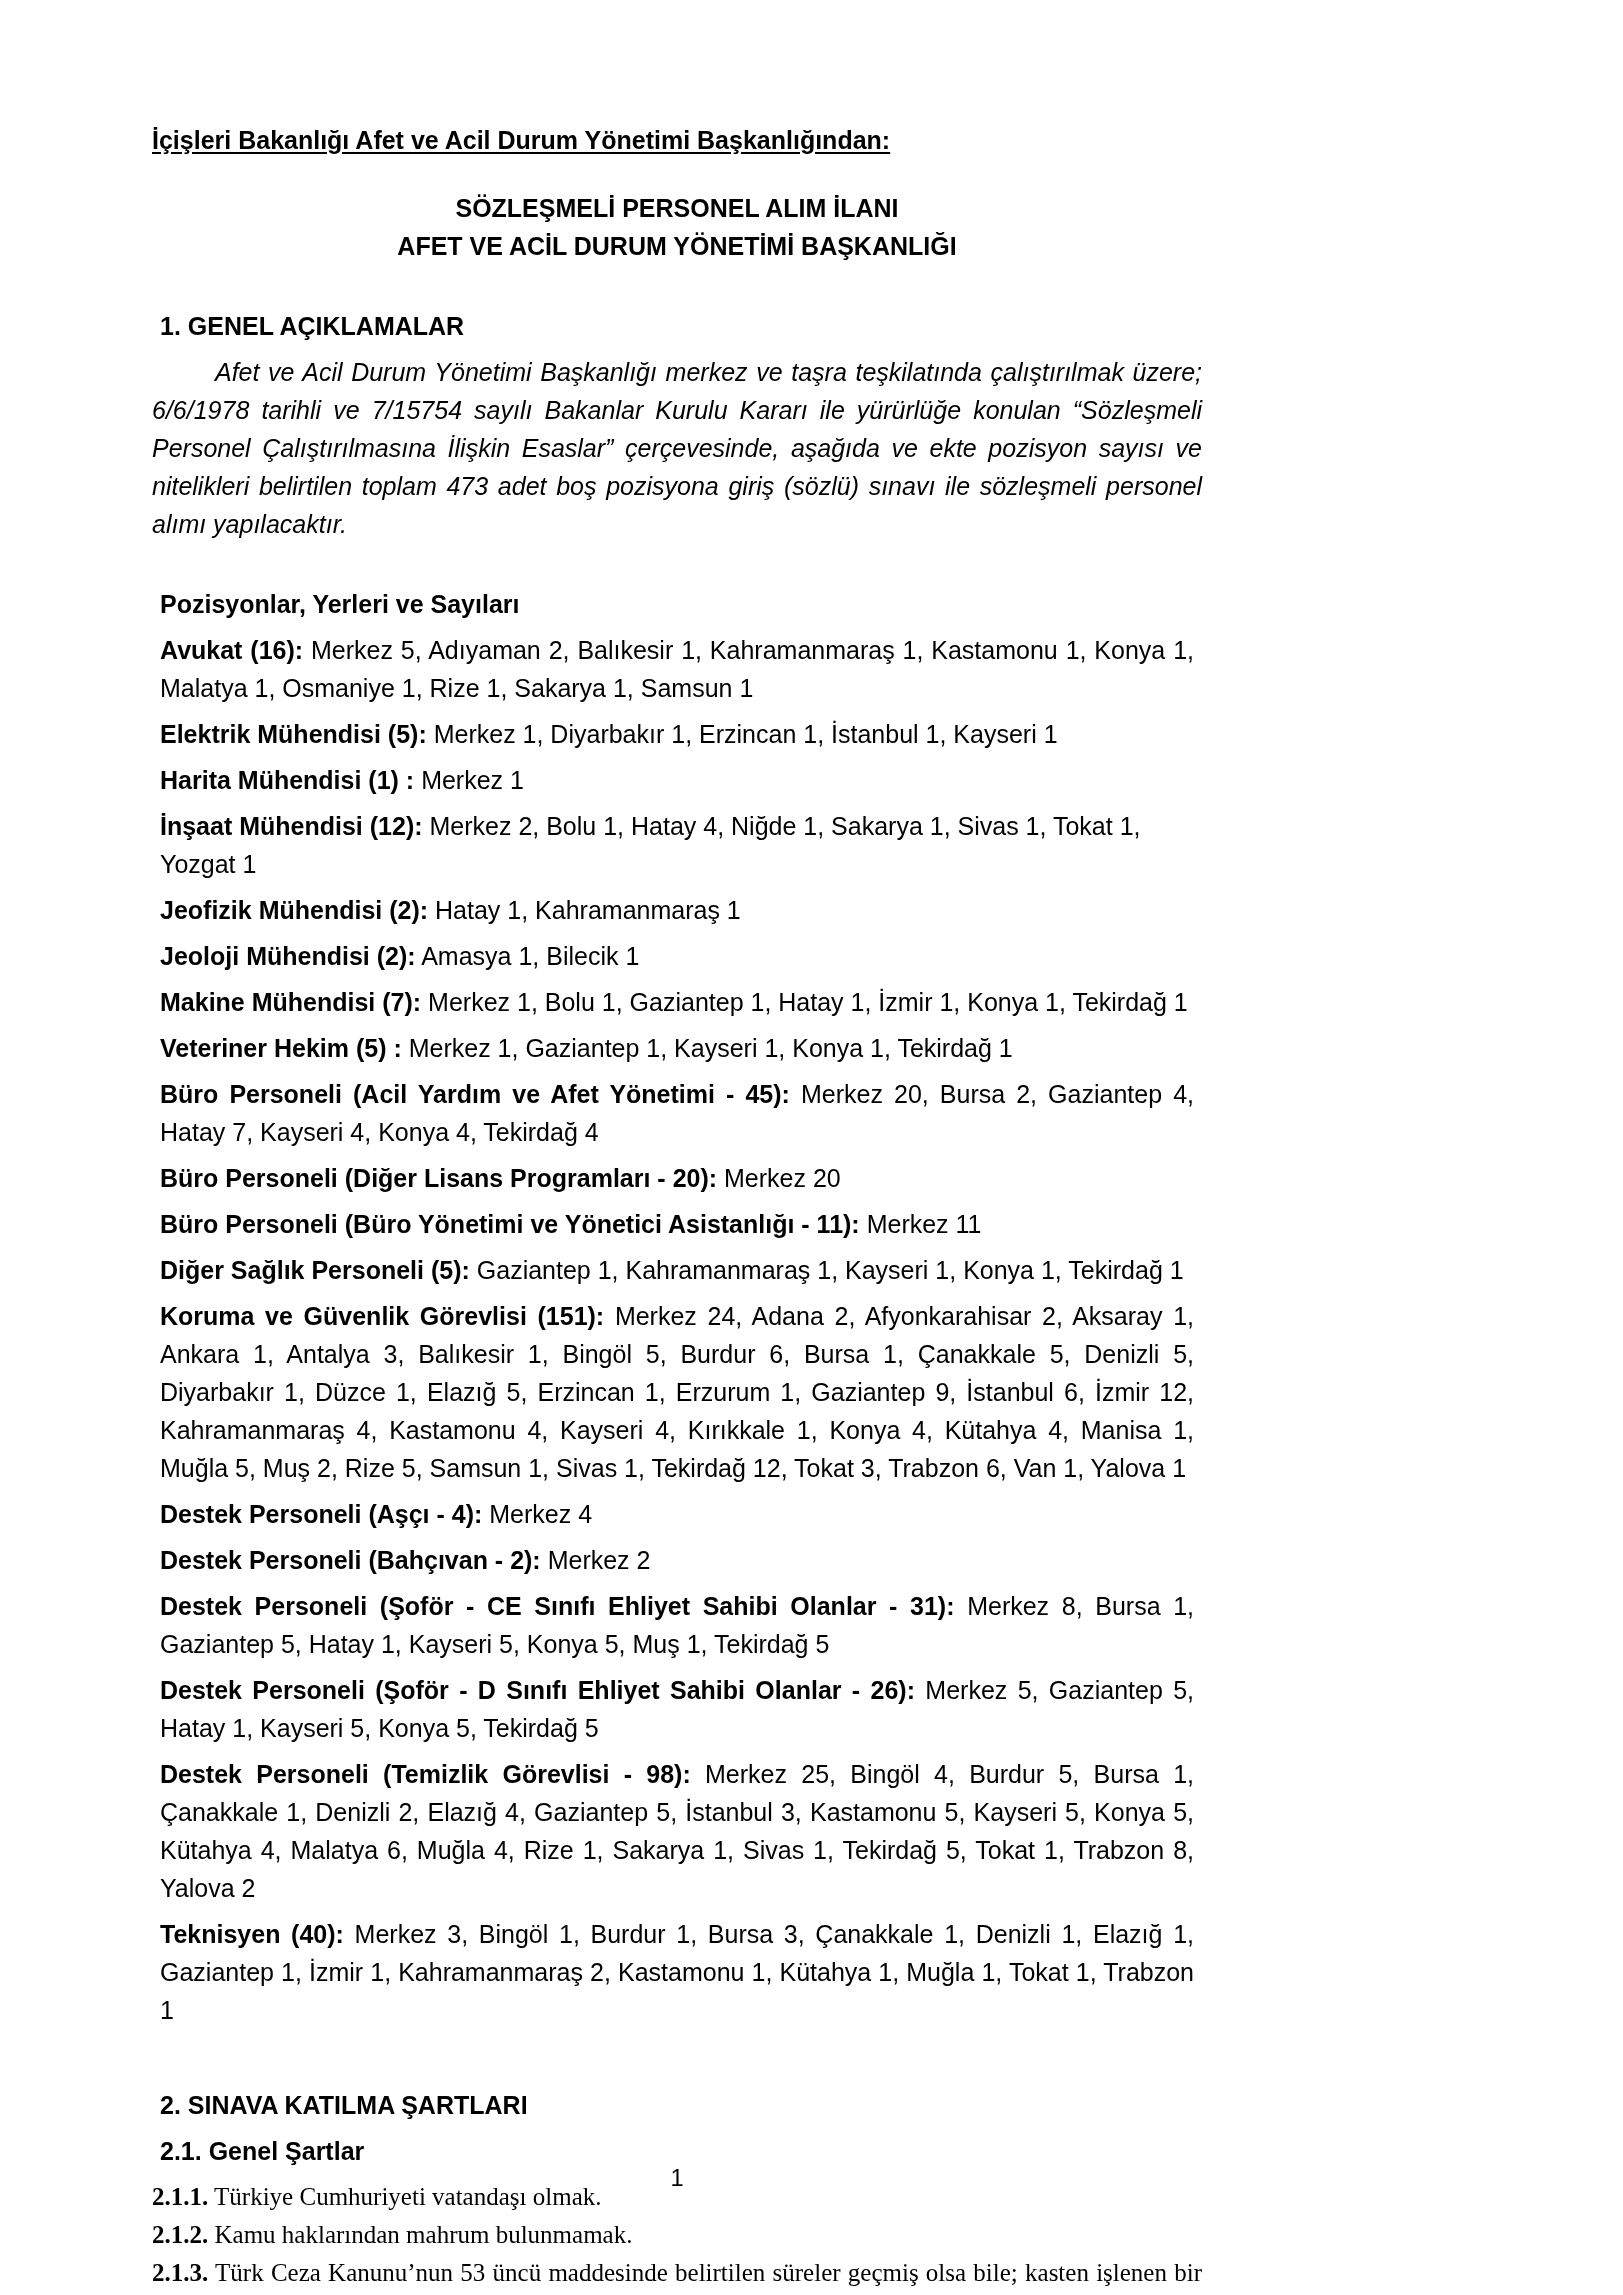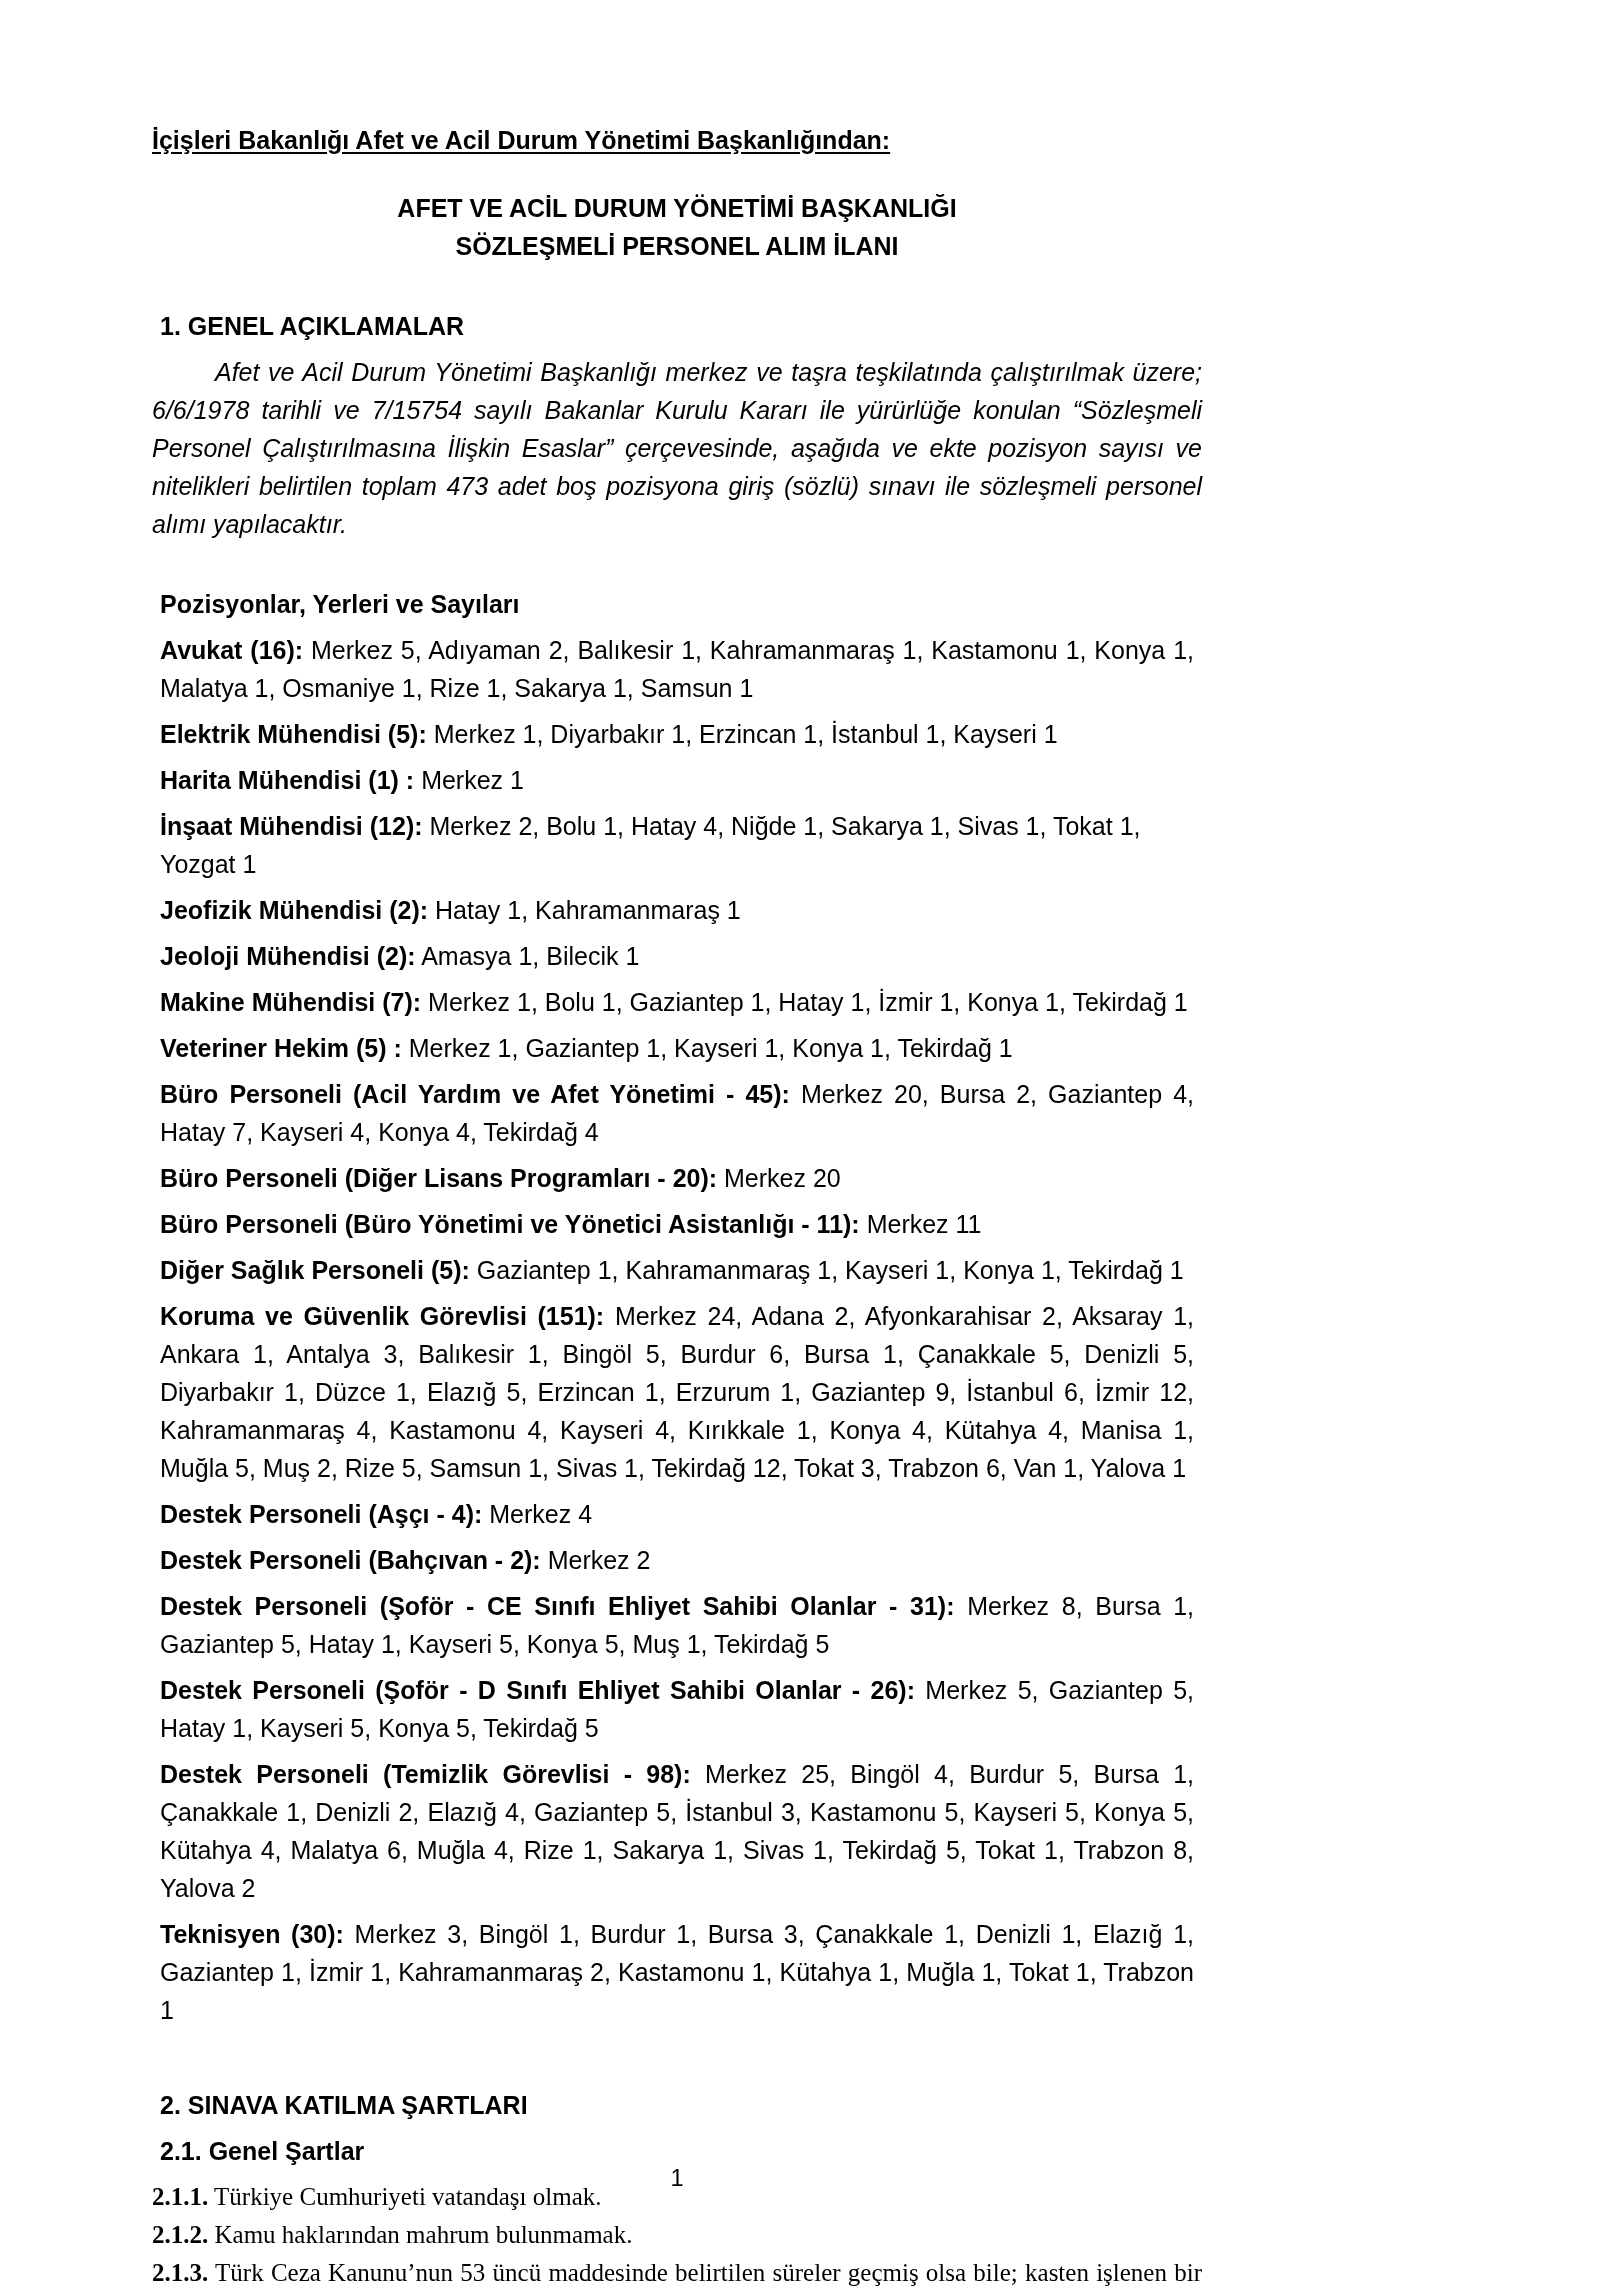--- a/index.html
+++ b/index.html
@@ -79,22 +79,22 @@
 <body>
 
 <div class="page">
   <div class="doc">
 
     <div class="hdr-line">İçişleri Bakanlığı Afet ve Acil Durum Yönetimi Başkanlığından:</div>
 
     <div class="spacer-sm"></div>
 
     <div class="title-block">
+      <div>SÖZLEŞMELİ PERSONEL ALIM İLANI</div>
       <div>AFET VE ACİL DURUM YÖNETİMİ BAŞKANLIĞI</div>
-      <div>SÖZLEŞMELİ PERSONEL ALIM İLANI</div>
     </div>
 
     <div class="spacer-md"></div>
 
     <div class="section-head">1. GENEL AÇIKLAMALAR</div>
 
     <div class="para">Afet ve Acil Durum Yönetimi Başkanlığı merkez ve taşra teşkilatında çalıştırılmak üzere; 6/6/1978 tarihli ve 7/15754 sayılı Bakanlar Kurulu Kararı ile yürürlüğe konulan “Sözleşmeli Personel Çalıştırılmasına İlişkin Esaslar” çerçevesinde, aşağıda ve ekte pozisyon sayısı ve nitelikleri belirtilen toplam 473 adet boş pozisyona giriş (sözlü) sınavı ile sözleşmeli personel alımı yapılacaktır.</div>
 
     <div class="spacer-md"></div>
 
@@ -112,21 +112,21 @@
       <div class="pos-line"><b>Büro Personeli (Acil Yardım ve Afet Yönetimi - 45):</b> <span>Merkez 20, Bursa 2, Gaziantep 4, Hatay 7, Kayseri 4, Konya 4, Tekirdağ 4</span></div>
       <div class="pos-line nojust"><b>Büro Personeli (Diğer Lisans Programları - 20):</b> <span>Merkez 20</span></div>
       <div class="pos-line nojust"><b>Büro Personeli (Büro Yönetimi ve Yönetici Asistanlığı - 11):</b> <span>Merkez 11</span></div>
       <div class="pos-line nojust"><b>Diğer Sağlık Personeli (5):</b> <span>Gaziantep 1, Kahramanmaraş 1, Kayseri 1, Konya 1, Tekirdağ 1</span></div>
       <div class="pos-line"><b>Koruma ve Güvenlik Görevlisi (151):</b> <span>Merkez 24, Adana 2, Afyonkarahisar 2, Aksaray 1, Ankara 1, Antalya 3, Balıkesir 1, Bingöl 5, Burdur 6, Bursa 1, Çanakkale 5, Denizli 5, Diyarbakır 1, Düzce 1, Elazığ 5, Erzincan 1, Erzurum 1, Gaziantep 9, İstanbul 6, İzmir 12, Kahramanmaraş 4, Kastamonu 4, Kayseri 4, Kırıkkale 1, Konya 4, Kütahya 4, Manisa 1, Muğla 5, Muş 2, Rize 5, Samsun 1, Sivas 1, Tekirdağ 12, Tokat 3, Trabzon 6, Van 1, Yalova 1</span></div>
       <div class="pos-line nojust"><b>Destek Personeli (Aşçı - 4):</b> <span>Merkez 4</span></div>
       <div class="pos-line nojust"><b>Destek Personeli (Bahçıvan - 2):</b> <span>Merkez 2</span></div>
       <div class="pos-line"><b>Destek Personeli (Şoför - CE Sınıfı Ehliyet Sahibi Olanlar - 31):</b> <span>Merkez 8, Bursa 1, Gaziantep 5, Hatay 1, Kayseri 5, Konya 5, Muş 1, Tekirdağ 5</span></div>
       <div class="pos-line"><b>Destek Personeli (Şoför - D Sınıfı Ehliyet Sahibi Olanlar - 26):</b> <span>Merkez 5, Gaziantep 5, Hatay 1, Kayseri 5, Konya 5, Tekirdağ 5</span></div>
       <div class="pos-line"><b>Destek Personeli (Temizlik Görevlisi - 98):</b> <span>Merkez 25, Bingöl 4, Burdur 5, Bursa 1, Çanakkale 1, Denizli 2, Elazığ 4, Gaziantep 5, İstanbul 3, Kastamonu 5, Kayseri 5, Konya 5, Kütahya 4, Malatya 6, Muğla 4, Rize 1, Sakarya 1, Sivas 1, Tekirdağ 5, Tokat 1, Trabzon 8, Yalova 2</span></div>
-      <div class="pos-line"><b>Teknisyen (30):</b> <span>Merkez 3, Bingöl 1, Burdur 1, Bursa 3, Çanakkale 1, Denizli 1, Elazığ 1, Gaziantep 1, İzmir 1, Kahramanmaraş 2, Kastamonu 1, Kütahya 1, Muğla 1, Tokat 1, Trabzon 1</span></div>
+      <div class="pos-line"><b>Teknisyen (40):</b> <span>Merkez 3, Bingöl 1, Burdur 1, Bursa 3, Çanakkale 1, Denizli 1, Elazığ 1, Gaziantep 1, İzmir 1, Kahramanmaraş 2, Kastamonu 1, Kütahya 1, Muğla 1, Tokat 1, Trabzon 1</span></div>
     </div>
 
     <div class="spacer-lg"></div>
 
     <div class="section-head">2. SINAVA KATILMA ŞARTLARI</div>
     <div class="section-head">2.1. Genel Şartlar</div>
 
     <div>
       <div class="rule-line nojust"><b>2.1.1.</b> <span>Türkiye Cumhuriyeti vatandaşı olmak.</span></div>
       <div class="rule-line nojust"><b>2.1.2.</b> <span>Kamu haklarından mahrum bulunmamak.</span></div>

